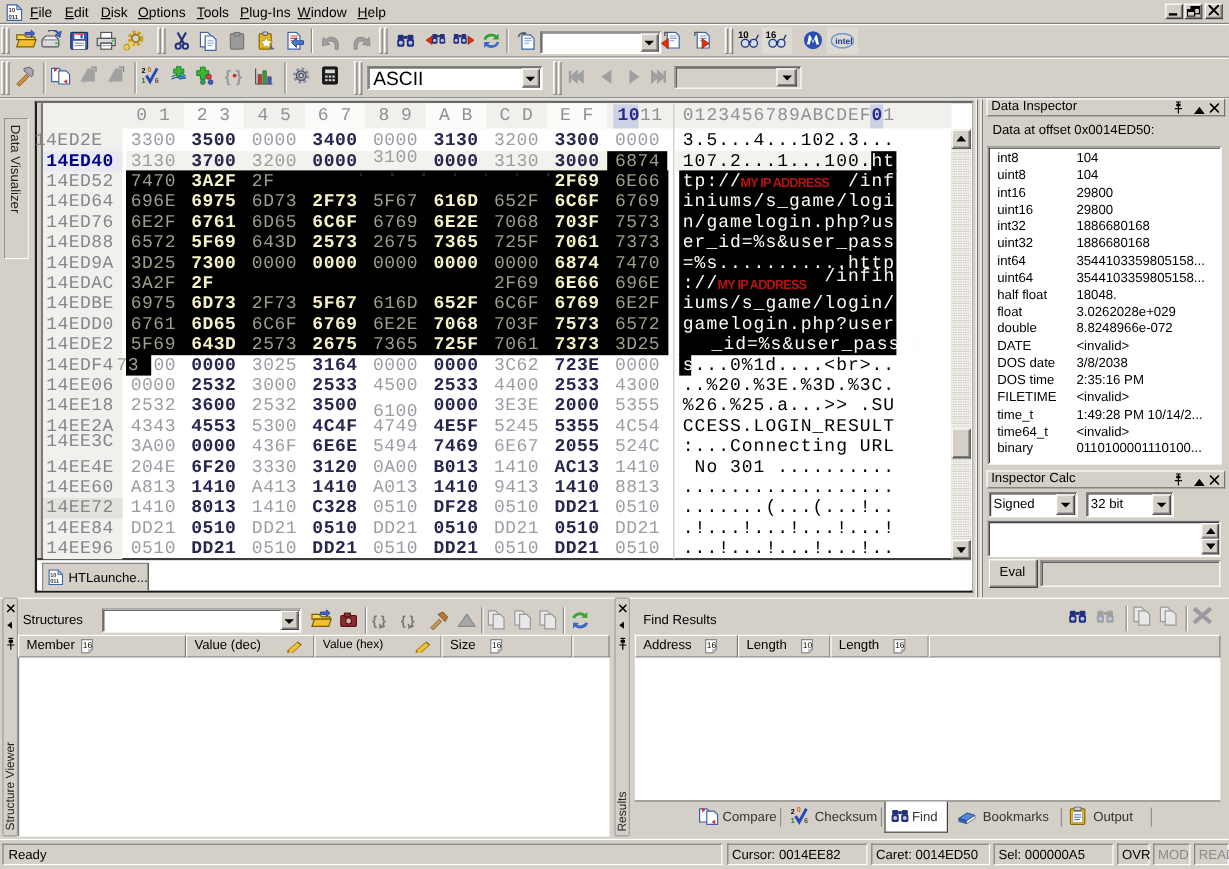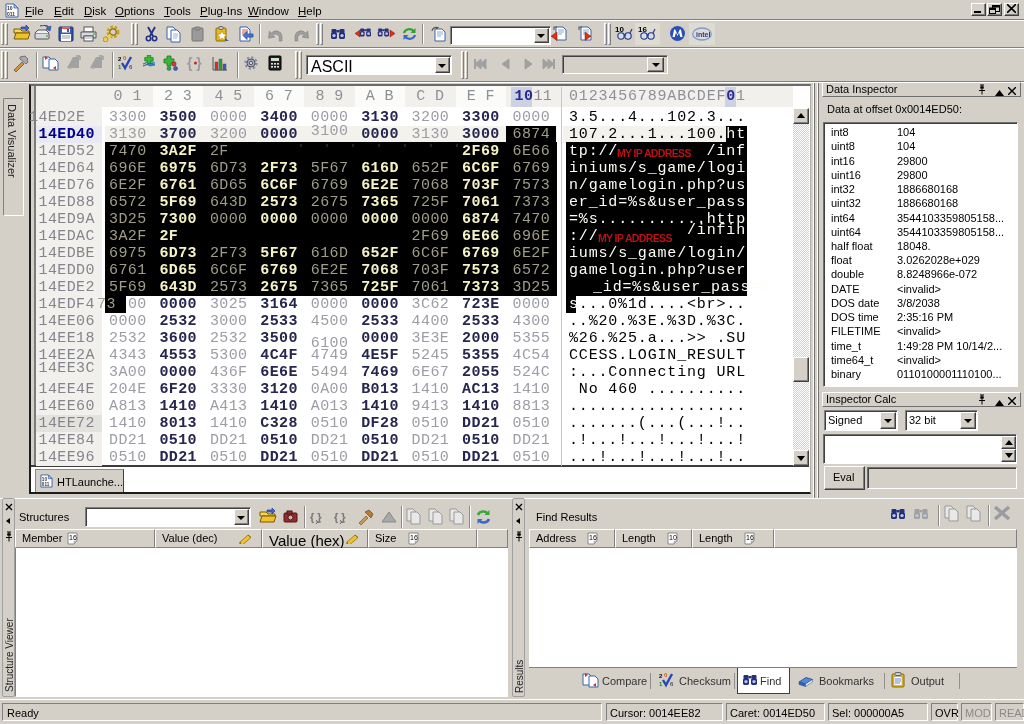--- a/index.html
+++ b/index.html
@@ -512,21 +512,21 @@
 <span class="a mono ad" style="left:38.5px;top:380.8px;">14EE4E</span>
 <span class="a mono cg" style="left:109.0px;top:380.8px">204E</span>
 <span class="a mono cn" style="left:159.4px;top:380.8px">6F20</span>
 <span class="a mono cg" style="left:209.9px;top:380.8px">3330</span>
 <span class="a mono cn" style="left:260.3px;top:380.8px">3120</span>
 <span class="a mono cg" style="left:310.8px;top:380.8px">0A00</span>
 <span class="a mono cn" style="left:361.2px;top:380.8px">B013</span>
 <span class="a mono cg" style="left:411.6px;top:380.8px">1410</span>
 <span class="a mono cn" style="left:462.1px;top:380.8px">AC13</span>
 <span class="a mono cg" style="left:512.5px;top:380.8px">1410</span>
-<span class="a amono" style="left:569.0px;top:380.8px;color:#000"> No 460 ..........</span>
+<span class="a amono" style="left:569.0px;top:380.8px;color:#000"> No 301 ..........</span>
 <span class="a mono ad" style="left:38.5px;top:397.8px;">14EE60</span>
 <span class="a mono cg" style="left:109.0px;top:397.8px">A813</span>
 <span class="a mono cn" style="left:159.4px;top:397.8px">1410</span>
 <span class="a mono cg" style="left:209.9px;top:397.8px">A413</span>
 <span class="a mono cn" style="left:260.3px;top:397.8px">1410</span>
 <span class="a mono cg" style="left:310.8px;top:397.8px">A013</span>
 <span class="a mono cn" style="left:361.2px;top:397.8px">1410</span>
 <span class="a mono cg" style="left:411.6px;top:397.8px">9413</span>
 <span class="a mono cn" style="left:462.1px;top:397.8px">1410</span>
 <span class="a mono cg" style="left:512.5px;top:397.8px">8813</span>
@@ -743,21 +743,21 @@
       <text x="2" y="8" font-size="7" fill="#000">16</text>
     </svg></div>
 <div class="a" style="left:155px;top:529px;width:107px;height:19px;background:#d4d0c8;border:1px solid;border-color:#fff #808080 #808080 #fff"></div>
 <div class="a" style="left:162px;top:532px;font-size:11px">Value (dec)</div>
 <div class="a" style="left:238px;top:532px"><svg width="16" height="12" viewBox="0 0 16 12">
       <path d="M2 10 l8 -7 3 2.5 -8 7 -3.5 1z" fill="#f0c030" stroke="#8a6a00" stroke-width=".7"></path>
       <path d="M10 3 l3 2.5" stroke="#8a6a00"></path>
       <path d="M2 10 l1 2.5" stroke="#8a6a00"></path>
     </svg></div>
 <div class="a" style="left:262px;top:529px;width:106px;height:19px;background:#d4d0c8;border:1px solid;border-color:#fff #808080 #808080 #fff"></div>
-<div class="a" style="left:269px;top:532px;font-size:15px">Value (hex)</div>
+<div class="a" style="left:269px;top:532px;font-size:10px">Value (hex)</div>
 <div class="a" style="left:345px;top:532px"><svg width="16" height="12" viewBox="0 0 16 12">
       <path d="M2 10 l8 -7 3 2.5 -8 7 -3.5 1z" fill="#f0c030" stroke="#8a6a00" stroke-width=".7"></path>
       <path d="M10 3 l3 2.5" stroke="#8a6a00"></path>
       <path d="M2 10 l1 2.5" stroke="#8a6a00"></path>
     </svg></div>
 <div class="a" style="left:368px;top:529px;width:109px;height:19px;background:#d4d0c8;border:1px solid;border-color:#fff #808080 #808080 #fff"></div>
 <div class="a" style="left:375px;top:532px;font-size:11px">Size</div>
 <div class="a" style="left:408px;top:532px"><svg width="14" height="13" viewBox="0 0 14 13">
       <path d="M1 1 h9 v8 l-3 3 h-6z" fill="#fff" stroke="#888"></path>
       <path d="M10 9 l-3 3 v-3z" fill="#ccc" stroke="#888" stroke-width=".5"></path>

